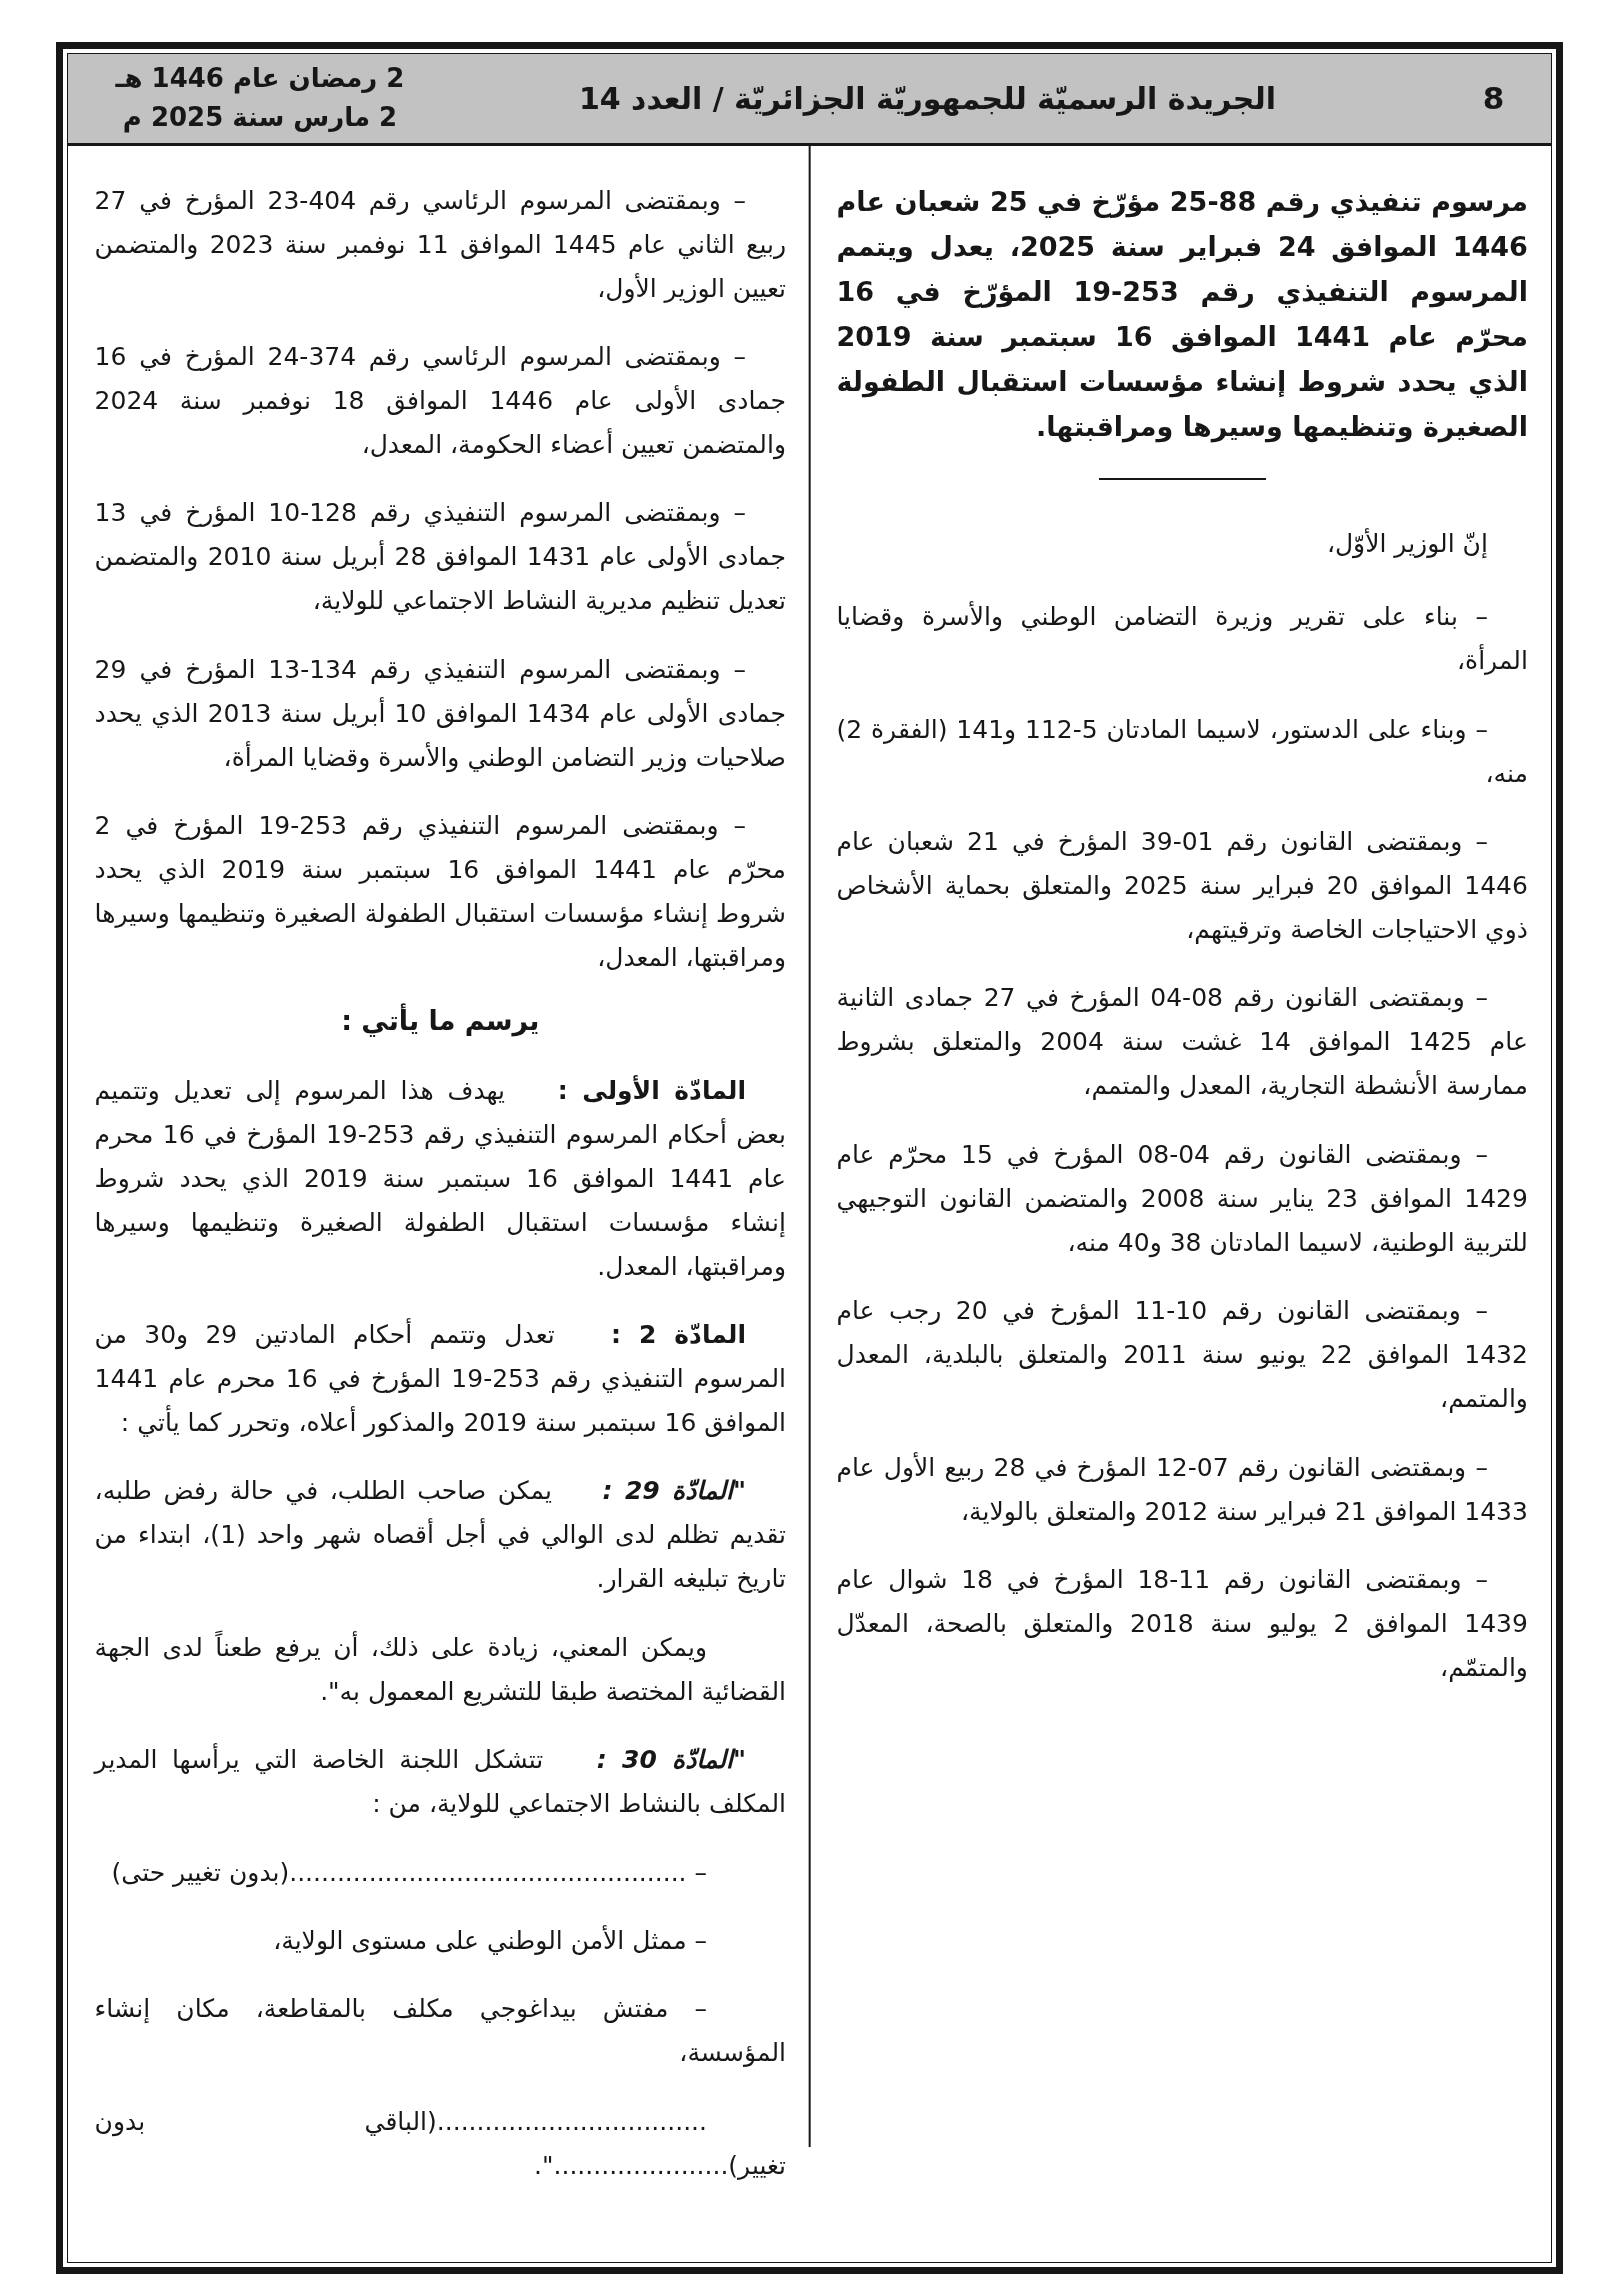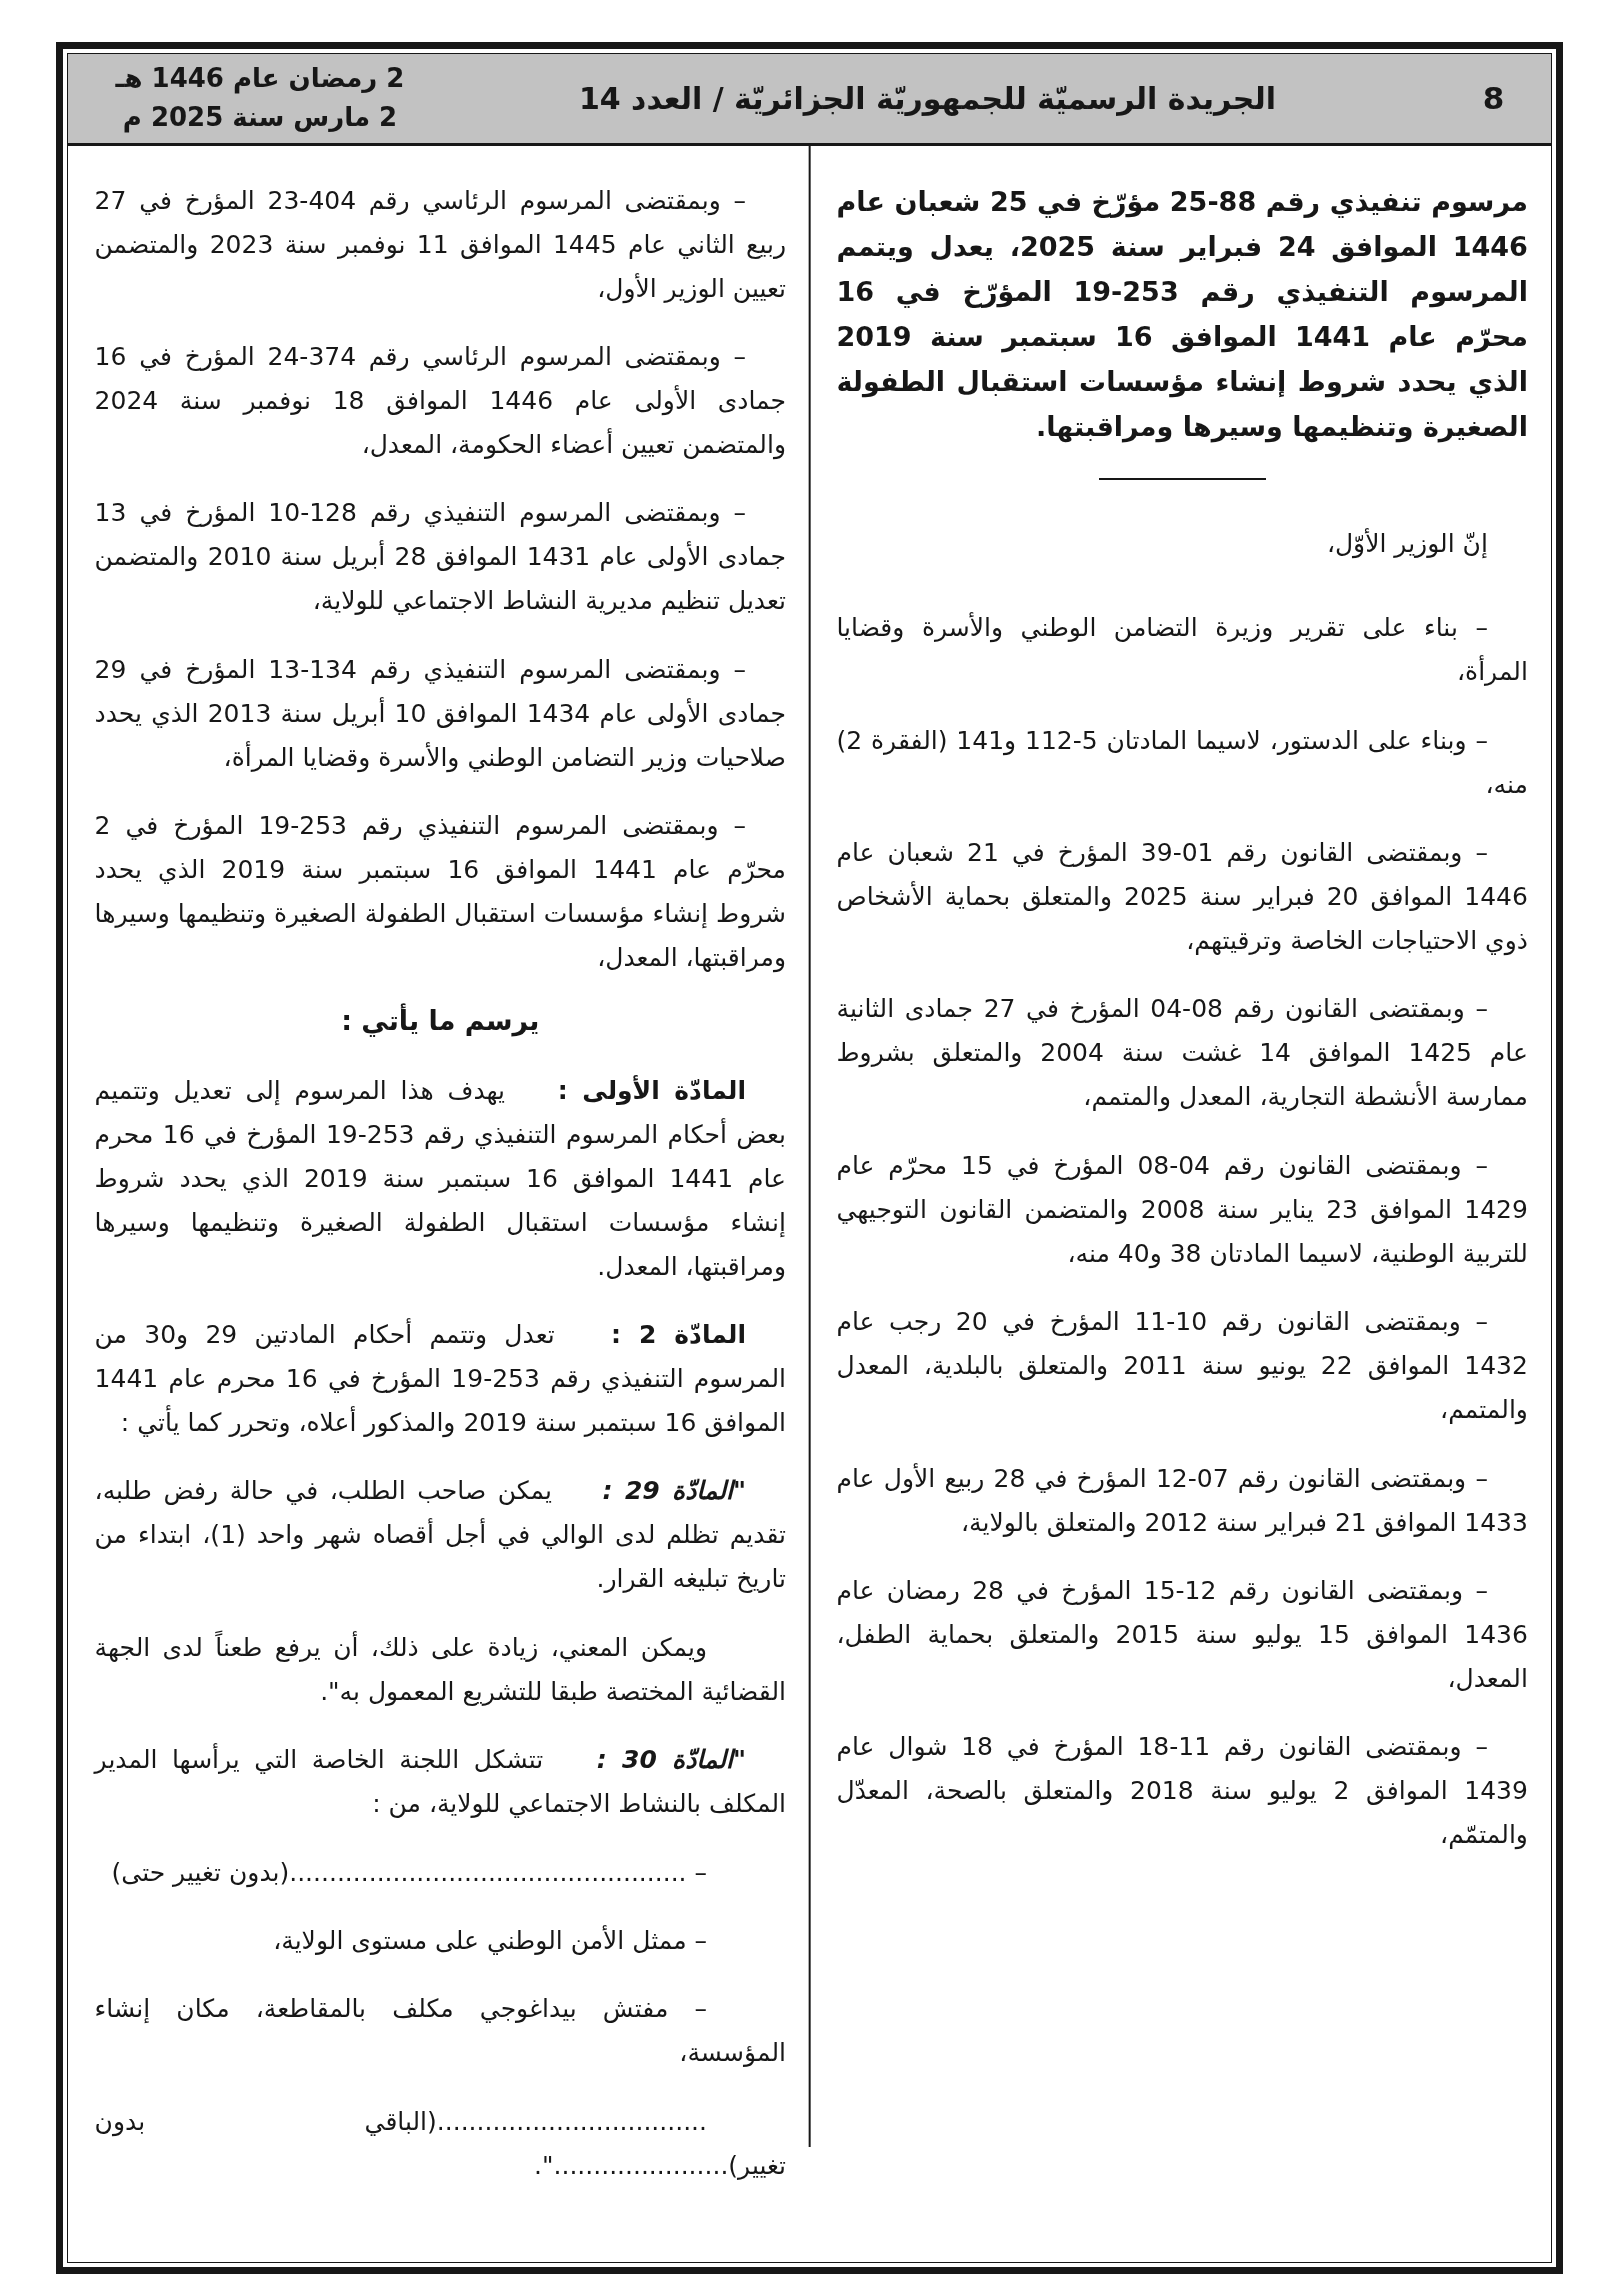--- a/index.html
+++ b/index.html
@@ -43,21 +43,21 @@
   p { margin: 0 0 24.4px; }
   .body {
     font-size: 25px; line-height: 44px;
     text-align: justify; text-indent: 40px;
   }
   .decree-title {
     font-size: 27px; line-height: 45px; font-weight: bold;
     text-align: justify; margin-bottom: 6px;
   }
   .rule { width: 167px; height: 2.7px; background: #171717; margin: 29px auto 42px; }
-  .opening { margin-bottom: 40px; }
+  .opening { margin-bottom: 29px; }
   .enact { font-size: 27px; font-weight: bold; text-align: center; margin: 11px 0 33px; }
   .art-lead { font-weight: bold; margin-left: 39px; }
   .art-lead.q { font-style: italic; }
 </style>
 </head>
 <body>
 
 <div class="page">
   <div class="frame">
     <div class="frame-inner">
@@ -78,21 +78,20 @@
           <p class="decree-title">مرسوم تنفيذي رقم 88-25 مؤرّخ في 25 شعبان عام 1446 الموافق 24 فبراير سنة 2025، يعدل ويتمم المرسوم التنفيذي رقم 253-19 المؤرّخ في 16 محرّم عام 1441 الموافق 16 سبتمبر سنة 2019 الذي يحدد شروط إنشاء مؤسسات استقبال الطفولة الصغيرة وتنظيمها وسيرها ومراقبتها.</p>
           <div class="rule"></div>
           <p class="body opening">إنّ الوزير الأوّل،</p>
           <p class="body">– بناء على تقرير وزيرة التضامن الوطني والأسرة وقضايا المرأة،</p>
           <p class="body">– وبناء على الدستور، لاسيما المادتان 5-112 و141 (الفقرة 2) منه،</p>
           <p class="body">– وبمقتضى القانون رقم 01-39 المؤرخ في 21 شعبان عام 1446 الموافق 20 فبراير سنة 2025 والمتعلق بحماية الأشخاص ذوي الاحتياجات الخاصة وترقيتهم،</p>
           <p class="body">– وبمقتضى القانون رقم 08-04 المؤرخ في 27 جمادى الثانية عام 1425 الموافق 14 غشت سنة 2004 والمتعلق بشروط ممارسة الأنشطة التجارية، المعدل والمتمم،</p>
           <p class="body">– وبمقتضى القانون رقم 04-08 المؤرخ في 15 محرّم عام 1429 الموافق 23 يناير سنة 2008 والمتضمن القانون التوجيهي للتربية الوطنية، لاسيما المادتان 38 و40 منه،</p>
           <p class="body">– وبمقتضى القانون رقم 10-11 المؤرخ في 20 رجب عام 1432 الموافق 22 يونيو سنة 2011 والمتعلق بالبلدية، المعدل والمتمم،</p>
           <p class="body">– وبمقتضى القانون رقم 07-12 المؤرخ في 28 ربيع الأول عام 1433 الموافق 21 فبراير سنة 2012 والمتعلق بالولاية،</p>
-          <p class="body">– وبمقتضى القانون رقم 12-15 المؤرخ في 28 رمضان عام 1436 الموافق 15 يوليو سنة 2015 والمتعلق بحماية الطفل، المعدل،</p>
           <p class="body">– وبمقتضى القانون رقم 11-18 المؤرخ في 18 شوال عام 1439 الموافق 2 يوليو سنة 2018 والمتعلق بالصحة، المعدّل والمتمّم،</p>
         </section>
 
         <section class="col">
           <p class="body">– وبمقتضى المرسوم الرئاسي رقم 404-23 المؤرخ في 27 ربيع الثاني عام 1445 الموافق 11 نوفمبر سنة 2023 والمتضمن تعيين الوزير الأول،</p>
           <p class="body">– وبمقتضى المرسوم الرئاسي رقم 374-24 المؤرخ في 16 جمادى الأولى عام 1446 الموافق 18 نوفمبر سنة 2024 والمتضمن تعيين أعضاء الحكومة، المعدل،</p>
           <p class="body">– وبمقتضى المرسوم التنفيذي رقم 128-10 المؤرخ في 13 جمادى الأولى عام 1431 الموافق 28 أبريل سنة 2010 والمتضمن تعديل تنظيم مديرية النشاط الاجتماعي للولاية،</p>
           <p class="body">– وبمقتضى المرسوم التنفيذي رقم 134-13 المؤرخ في 29 جمادى الأولى عام 1434 الموافق 10 أبريل سنة 2013 الذي يحدد صلاحيات وزير التضامن الوطني والأسرة وقضايا المرأة،</p>
           <p class="body">– وبمقتضى المرسوم التنفيذي رقم 253-19 المؤرخ في 2 محرّم عام 1441 الموافق 16 سبتمبر سنة 2019 الذي يحدد شروط إنشاء مؤسسات استقبال الطفولة الصغيرة وتنظيمها وسيرها ومراقبتها، المعدل،</p>
           <p class="enact">يرسم ما يأتي :</p>

